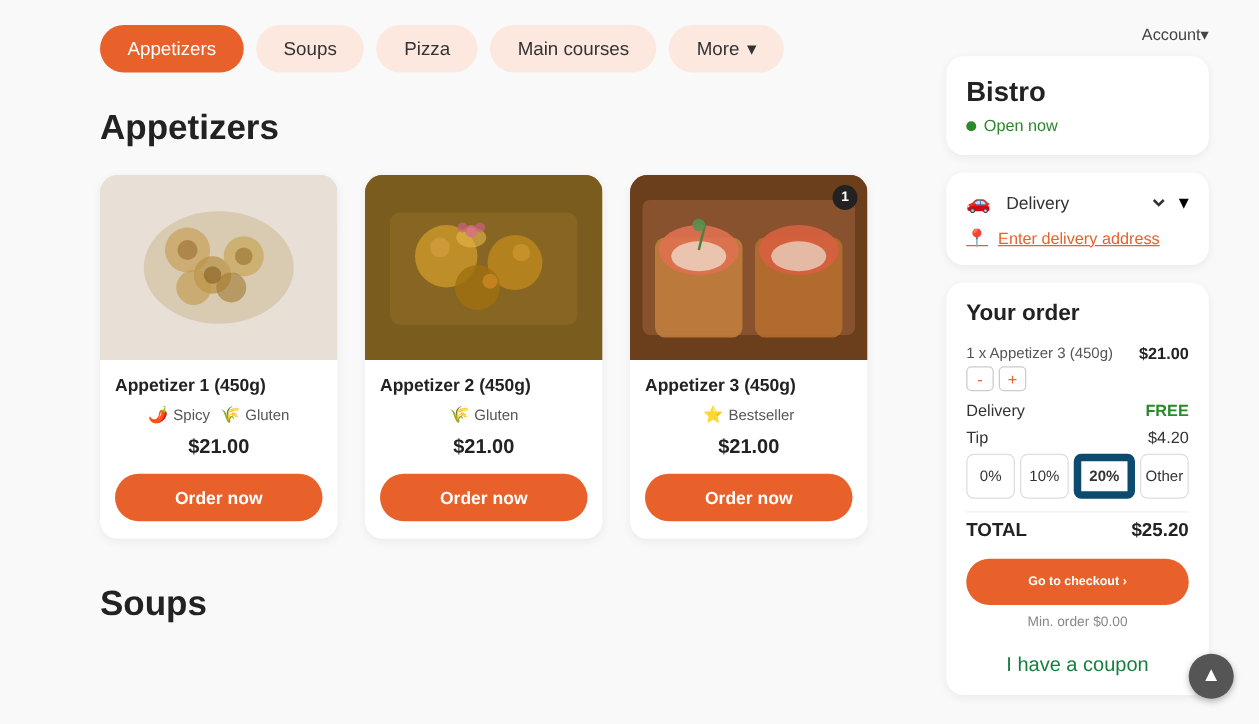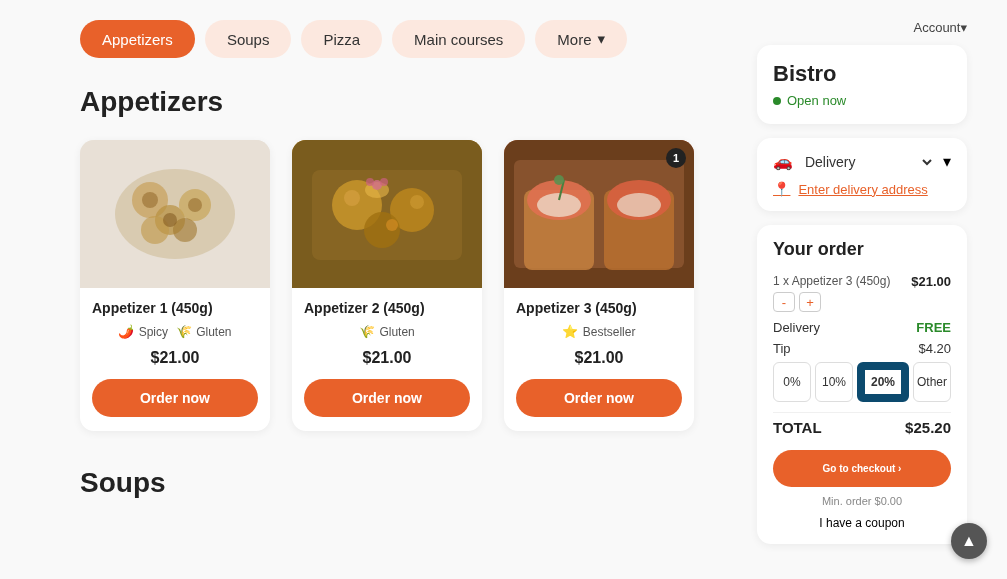--- a/index.html
+++ b/index.html
@@ -348,21 +348,21 @@
       border-radius: 6px;
       background: #fff;
       font-size: 12px;
       cursor: pointer;
       color: #333;
       text-align: center;
     }
 
     .tip-btn.active {
       background: #fff;
-      border: 8px solid #0c4a6e;
+      border: 6px solid #0c4a6e;
       font-weight: 600;
     }
 
     .total-row {
       display: flex;
       justify-content: space-between;
       font-size: 15px;
       font-weight: 800;
       color: #222;
       margin-bottom: 14px;
@@ -382,26 +382,26 @@
       font-weight: 600;
       cursor: pointer;
       text-align: center;
       margin-bottom: 8px;
     }
 
     .min-order {
       font-size: 11px;
       color: #888;
       text-align: center;
-      margin-bottom: 9px;
+      margin-bottom: 20px;
     }
 
     .coupon-link {
-      font-size: 12px;
-      color: #000000;
+      font-size: 16px;
+      color: #15803d;
       text-align: center;
       display: block;
       cursor: pointer;
       text-decoration: none;
     }
 
     
     .scroll-top {
       position: fixed;
       bottom: 20px;

